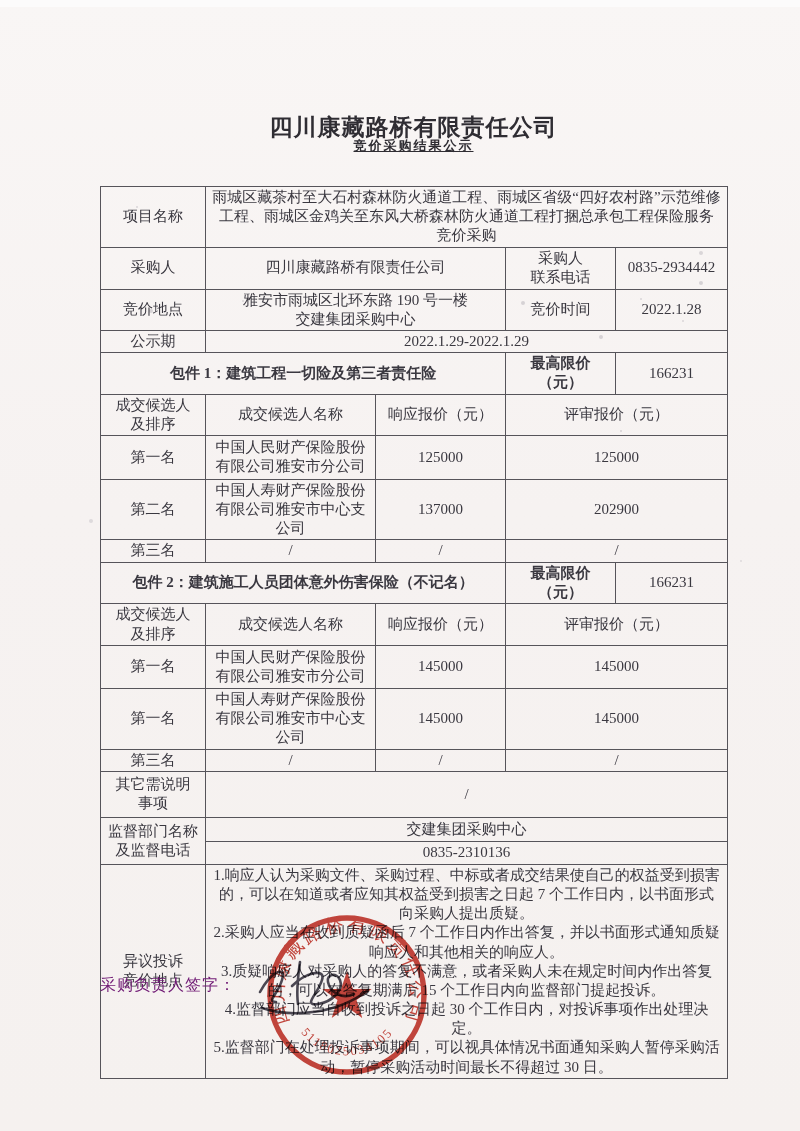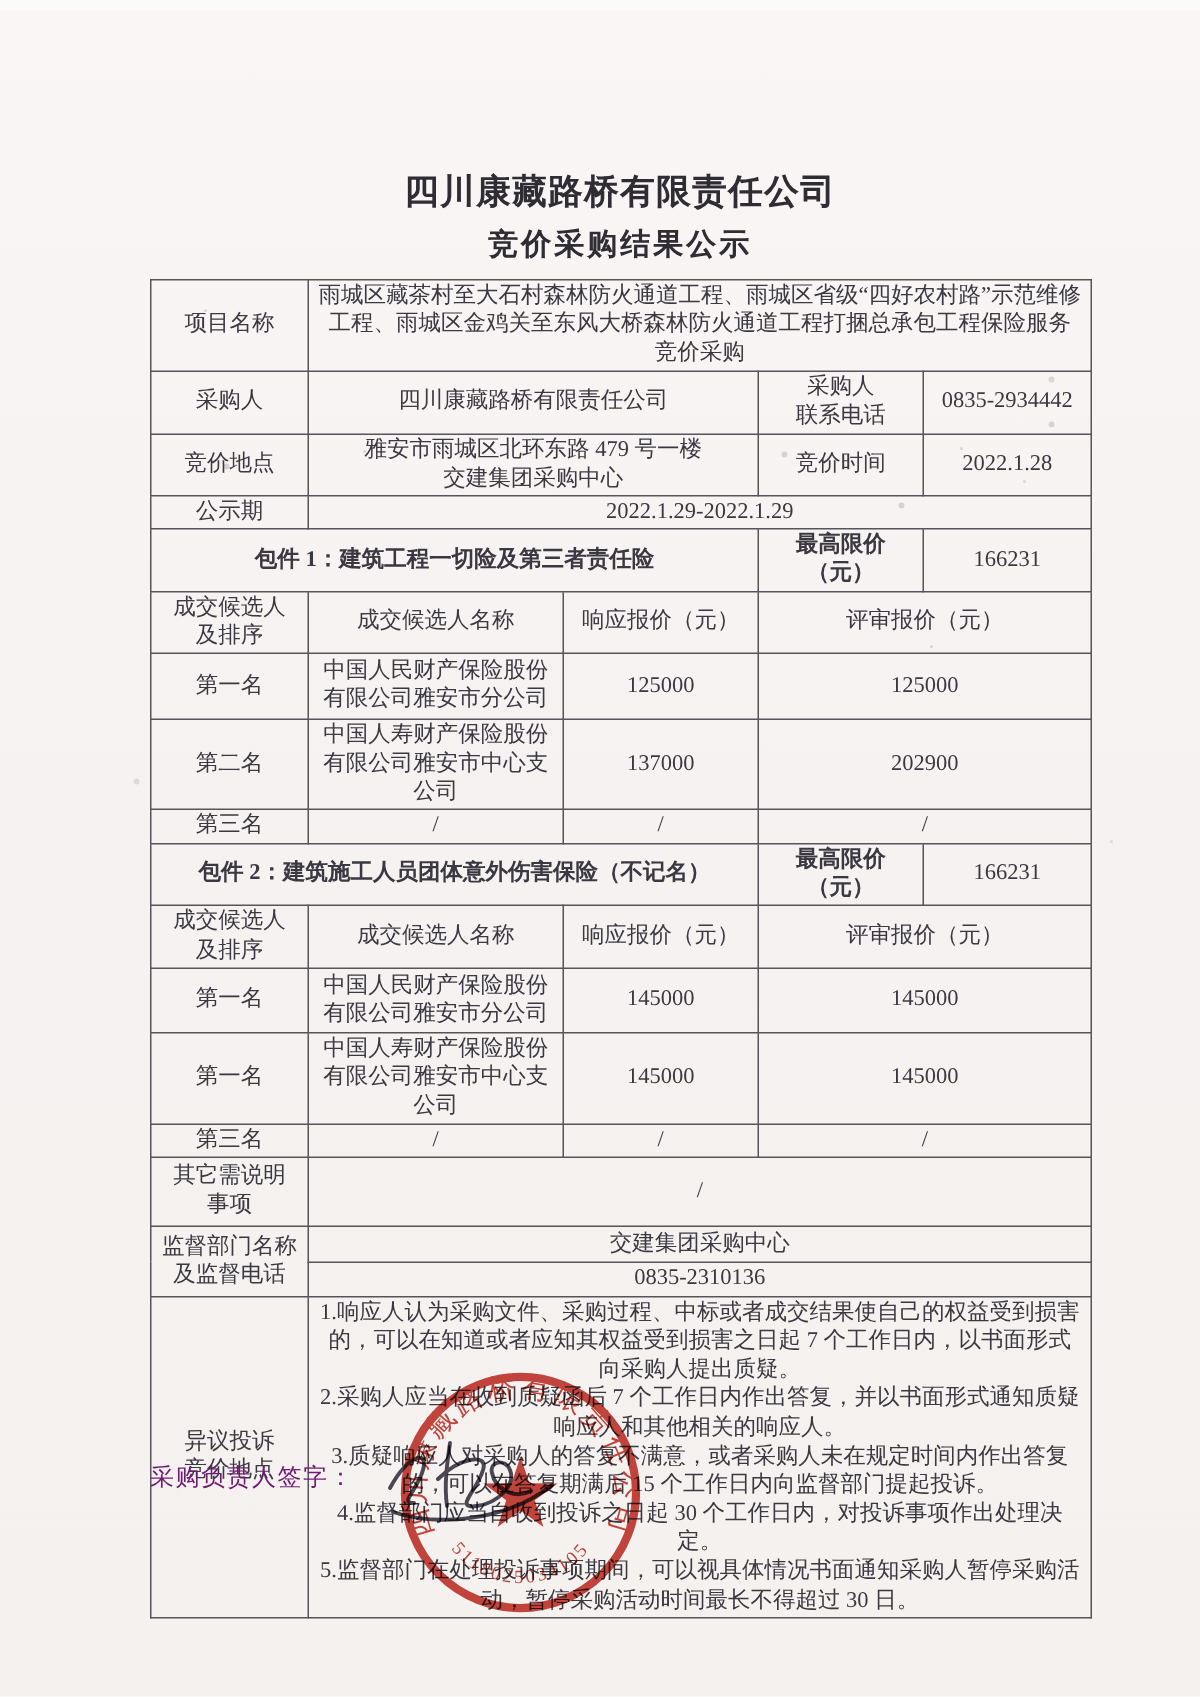--- a/index.html
+++ b/index.html
@@ -12,21 +12,21 @@
   .scan-top{position:absolute;top:0;left:0;right:0;height:7px;background:#fcfbfb;}
   .speckles{position:absolute;top:0;left:0;width:2px;height:2px;border-radius:50%;
     background:transparent;opacity:.35;
     box-shadow:150px 310px 0 1px #9a96a0, 242px 300px 0 0 #a39fa8, 522px 302px 0 1px #9a96a0,
       640px 298px 0 0 #a39fa8, 700px 282px 0 1px #9a96a0, 162px 332px 0 0 #a39fa8,
       600px 336px 0 1px #9a96a0, 682px 320px 0 0 #a39fa8, 132px 262px 0 0 #9a96a0,
       700px 252px 0 1px #a39fa8, 620px 430px 0 0 #9a96a0, 136px 206px 0 0 #a39fa8,
       470px 620px 0 0 #a39fa8, 90px 520px 0 1px #b1aeb6, 740px 560px 0 0 #b1aeb6;}
   .title{position:absolute;left:100px;width:627px;text-align:center;font-weight:bold;color:#2f2d33;}
   .title1{top:112px;font-size:23px;letter-spacing:1px;}
-  .title2{top:149px;font-size:20px;letter-spacing:2px;}
+  .title2{top:137px;font-size:13px;letter-spacing:2px;text-decoration:underline;}
   table.doc{
     position:absolute;top:186px;left:100px;width:627px;
     border-collapse:collapse;table-layout:fixed;font-size:15px;color:#3a3840;
   }
   table.doc td{
     border:1px solid #56545a;padding:1px 6px;text-align:center;vertical-align:middle;line-height:1.28;
     overflow:hidden;
   }
   td.tl{text-align:left;}
   td.bold{font-weight:bold;}
@@ -61,21 +61,21 @@
       <td colspan="4" class="proj">雨城区藏茶村至大石村森林防火通道工程、雨城区省级“四好农村路”示范维修工程、雨城区金鸡关至东风大桥森林防火通道工程打捆总承包工程保险服务竞价采购</td>
     </tr>
     <tr style="height:42px">
       <td>采购人</td>
       <td colspan="2">四川康藏路桥有限责任公司</td>
       <td class="twoline"><span>采购人</span><br><span>联系电话</span></td>
       <td>0835-2934442</td>
     </tr>
     <tr style="height:41px">
       <td>竞价地点</td>
-      <td colspan="2" class="twoline"><span>雅安市雨城区北环东路 479 号一楼</span><br><span>交建集团采购中心</span></td>
+      <td colspan="2" class="twoline"><span>雅安市雨城区北环东路 190 号一楼</span><br><span>交建集团采购中心</span></td>
       <td>竞价时间</td>
       <td>2022.1.28</td>
     </tr>
     <tr style="height:21px">
       <td>公示期</td>
       <td colspan="4">2022.1.29-2022.1.29</td>
     </tr>
 
     <tr style="height:22px">
       <td colspan="3" class="bold">包件 1：建筑工程一切险及第三者责任险</td>

